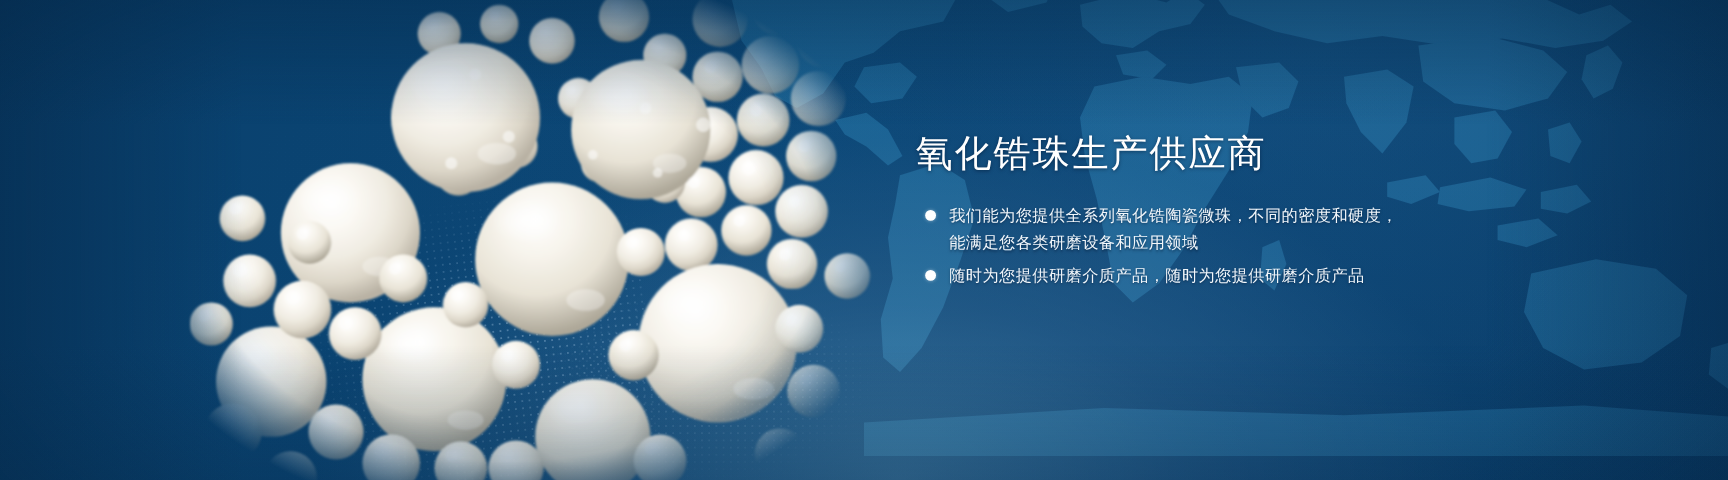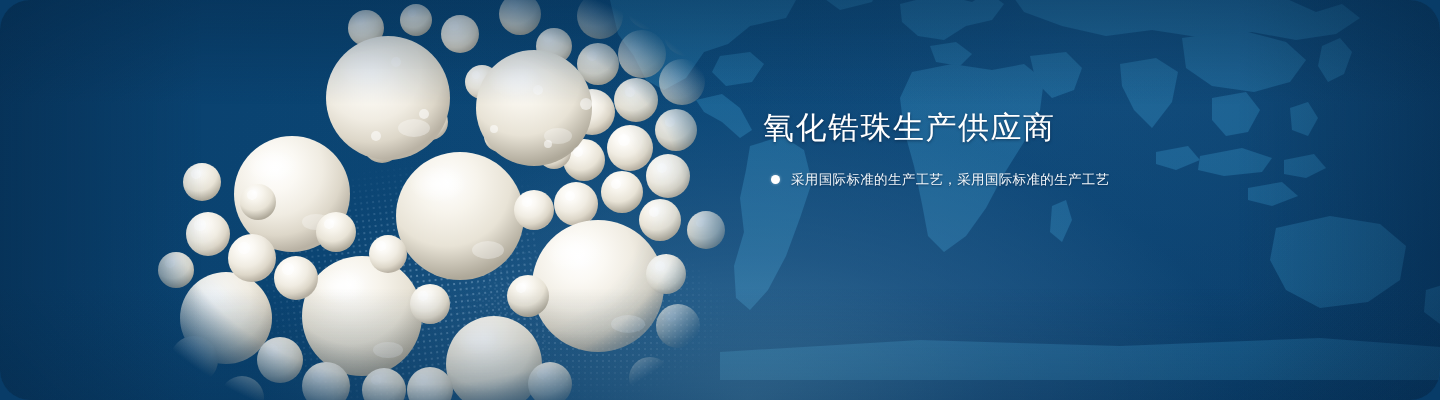--- a/index.html
+++ b/index.html
@@ -9,21 +9,20 @@
     overflow:hidden;
     font-family:"Liberation Sans","DejaVu Sans",sans-serif;
     background:#083c68;
   }
 
   .banner {
     position:relative;
     width:1440px; height:400px;
     overflow:hidden;
     background:#0a4270;
-    border-radius:30px;
   }
 
   
   .bg-base {
     position:absolute; inset:0;
     background:
       radial-gradient(ellipse 720px 420px at 52% 100%,
           rgba(86,140,176,0.62) 0%,
           rgba(60,110,152,0.40) 35%,
           rgba(20,70,116,0.10) 68%,
@@ -373,25 +372,32 @@
   </div>
 
   <div class="bg-vignette"></div>
 
   <div class="copy">
 
     <div class="headline">氧化锆珠生产供应商</div>
 
     <ul class="bullets">
 
-
-
       <li class="bullet-row">
         <span class="bullet-dot"></span>
         <span class="bullet-text">
-          <span>采用国际标准的生产工艺，采用国际标准的生产工艺</span>
+          <span>我们能为您提供全系列氧化锆陶瓷微珠，不同的密度和硬度，</span>
+          <span class="line2">能满足您各类研磨设备和应用领域</span>
         </span>
       </li>
 
+
+      <li class="bullet-row">
+        <span class="bullet-dot"></span>
+        <span class="bullet-text">
+          <span>随时为您提供研磨介质产品，随时为您提供研磨介质产品</span>
+        </span>
+      </li>
+
     </ul>
   </div>
 
 </div>
 
 </body></html>

